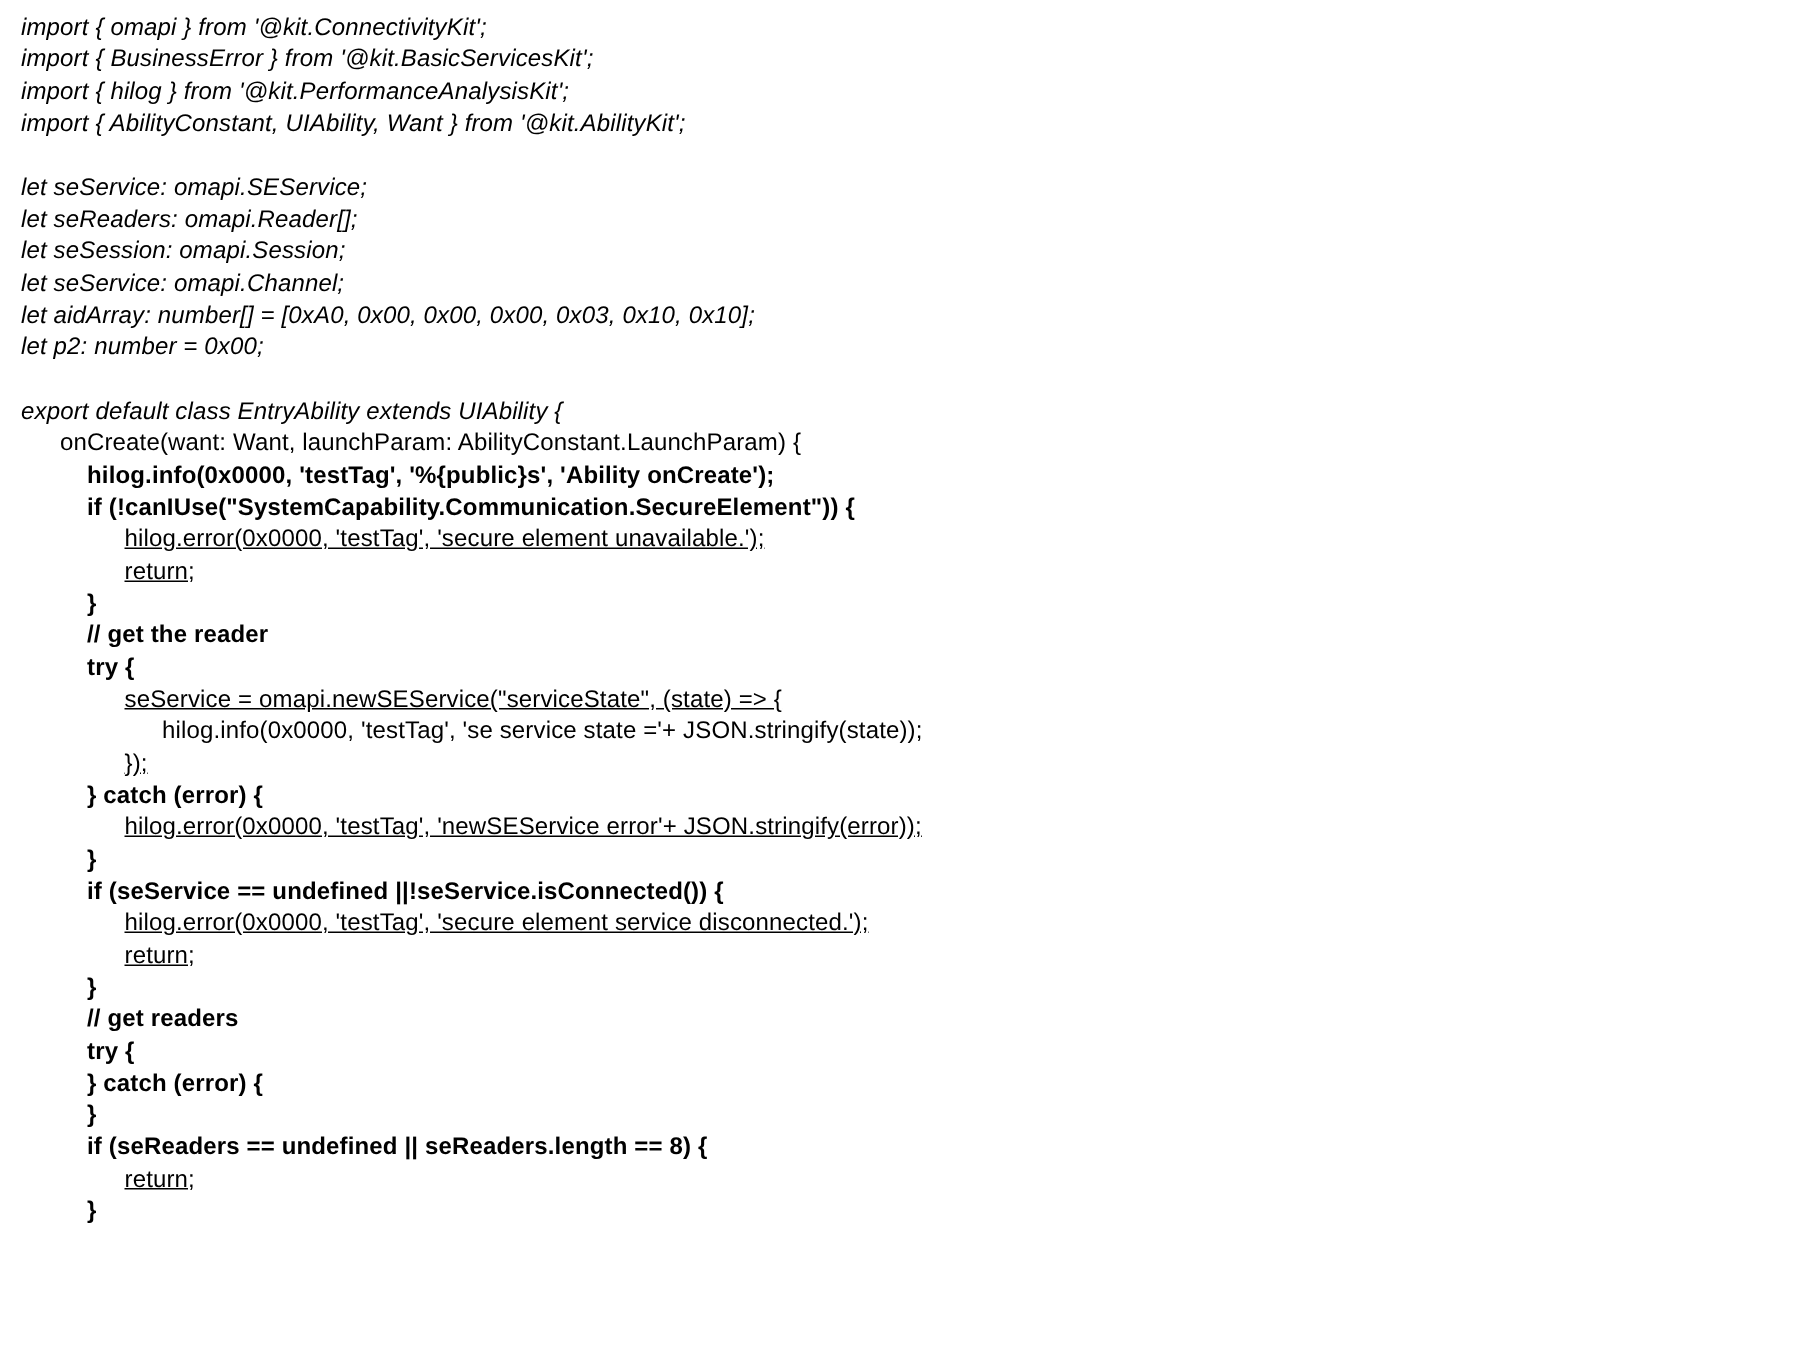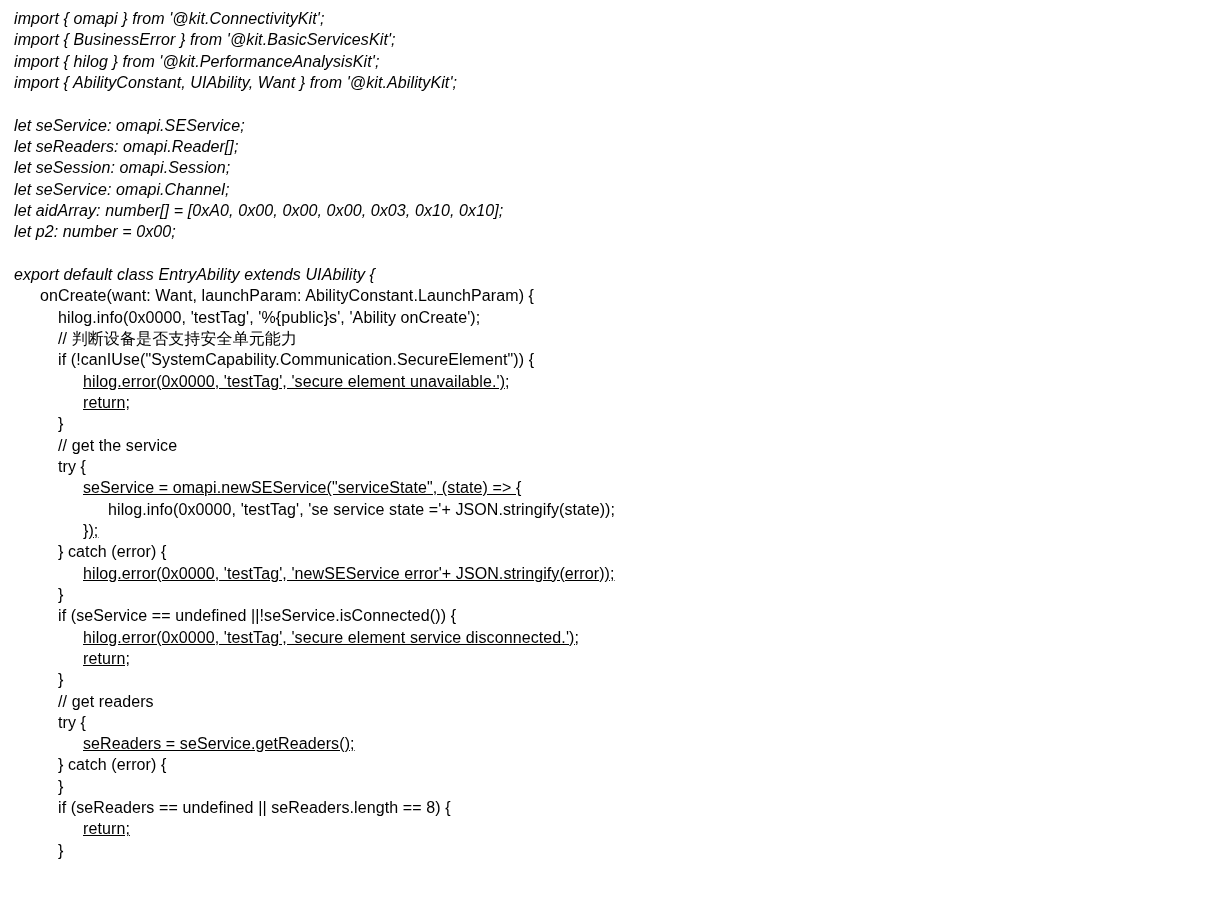--- a/index.html
+++ b/index.html
@@ -22,21 +22,21 @@
     line-height: 21.33px;
     letter-spacing: 0.1px;
   }
   .code-line {
     white-space: pre;
     min-height: 21.33px;
   }
   
   .ind-0 { padding-left: 0; font-style: italic; }
   .ind-1 { padding-left: 26px; }
-  .ind-2 { padding-left: 44px; }
+  .ind-2 { padding-left: 44px; font-weight: bold; }
   .ind-3 { padding-left: 69px; text-decoration: underline; }
   .ind-4 { padding-left: 94px; }
 </style>
 </head>
 <body>
 
 <main>
   <div class="code-block" id="code-block">
       <div class="code-line ind-0">import { omapi } from '@kit.ConnectivityKit';</div>
       <div class="code-line ind-0">import { BusinessError } from '@kit.BasicServicesKit';</div>
@@ -46,39 +46,37 @@
       <div class="code-line ind-0">let seService: omapi.SEService;</div>
       <div class="code-line ind-0">let seReaders: omapi.Reader[];</div>
       <div class="code-line ind-0">let seSession: omapi.Session;</div>
       <div class="code-line ind-0">let seService: omapi.Channel;</div>
       <div class="code-line ind-0">let aidArray: number[] = [0xA0, 0x00, 0x00, 0x00, 0x03, 0x10, 0x10];</div>
       <div class="code-line ind-0">let p2: number = 0x00;</div>
       <div class="code-line ind-0"></div>
       <div class="code-line ind-0">export default class EntryAbility extends UIAbility {</div>
       <div class="code-line ind-1">onCreate(want: Want, launchParam: AbilityConstant.LaunchParam) {</div>
       <div class="code-line ind-2">hilog.info(0x0000, 'testTag', '%{public}s', 'Ability onCreate');</div>
-      <div class="code-line ind-2">// 判断设备是否支持安全单元能力</div>
       <div class="code-line ind-2">if (!canIUse("SystemCapability.Communication.SecureElement")) {</div>
       <div class="code-line ind-3">hilog.error(0x0000, 'testTag', 'secure element unavailable.');</div>
       <div class="code-line ind-3">return;</div>
       <div class="code-line ind-2">}</div>
-      <div class="code-line ind-2">// get the service</div>
+      <div class="code-line ind-2">// get the reader</div>
       <div class="code-line ind-2">try {</div>
       <div class="code-line ind-3">seService = omapi.newSEService("serviceState", (state) =&gt; {</div>
       <div class="code-line ind-4">hilog.info(0x0000, 'testTag', 'se service state ='+ JSON.stringify(state));</div>
       <div class="code-line ind-3">});</div>
       <div class="code-line ind-2">} catch (error) {</div>
       <div class="code-line ind-3">hilog.error(0x0000, 'testTag', 'newSEService error'+ JSON.stringify(error));</div>
       <div class="code-line ind-2">}</div>
       <div class="code-line ind-2">if (seService == undefined ||!seService.isConnected()) {</div>
       <div class="code-line ind-3">hilog.error(0x0000, 'testTag', 'secure element service disconnected.');</div>
       <div class="code-line ind-3">return;</div>
       <div class="code-line ind-2">}</div>
       <div class="code-line ind-2">// get readers</div>
       <div class="code-line ind-2">try {</div>
-      <div class="code-line ind-3">seReaders = seService.getReaders();</div>
       <div class="code-line ind-2">} catch (error) {</div>
       <div class="code-line ind-2">}</div>
       <div class="code-line ind-2">if (seReaders == undefined || seReaders.length == 8) {</div>
       <div class="code-line ind-3">return;</div>
       <div class="code-line ind-2">}</div>
     </div>
 </main>
 
 </body></html>

